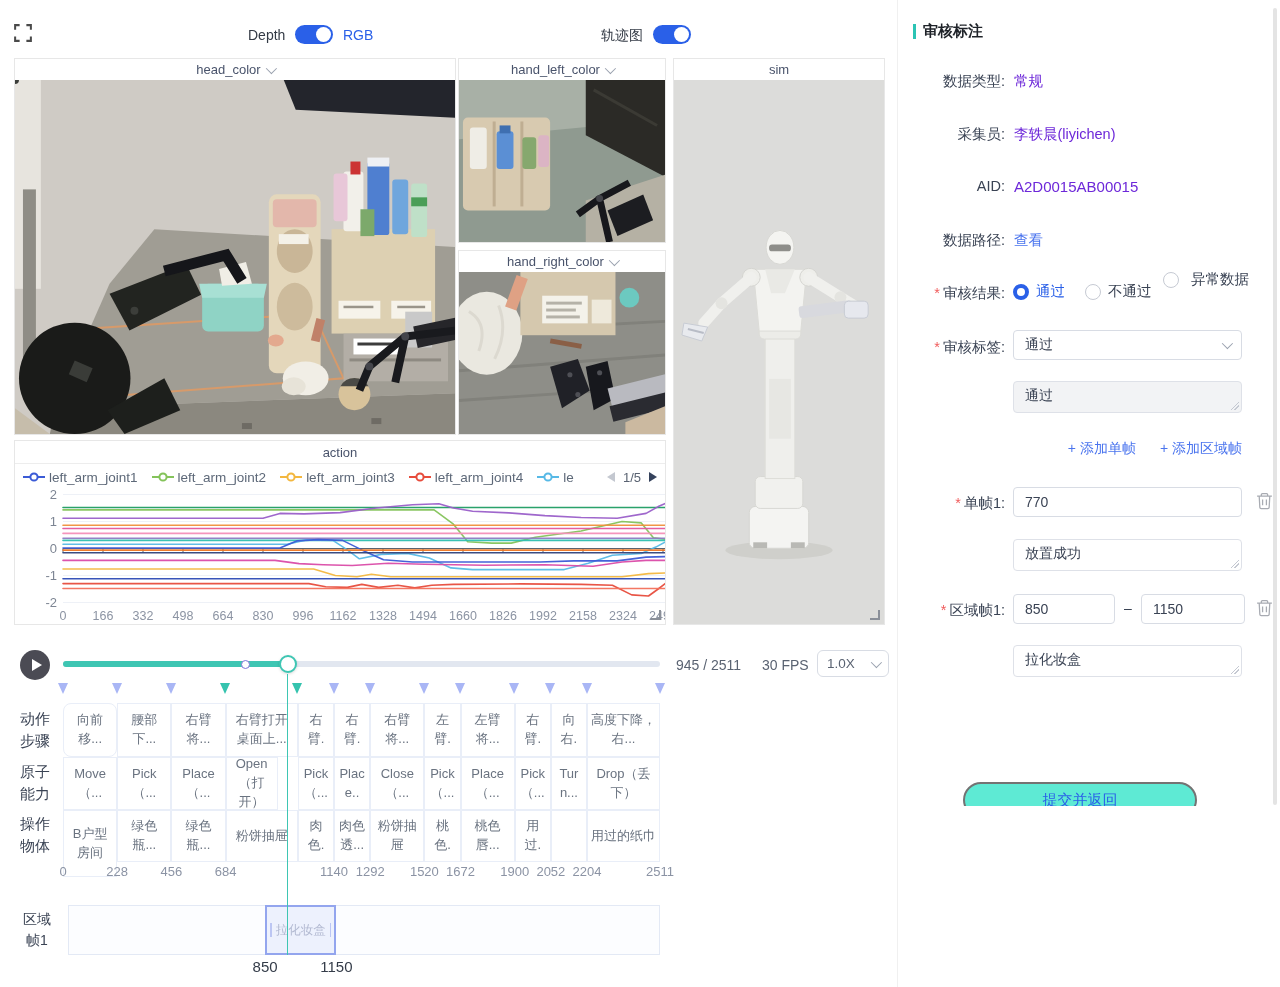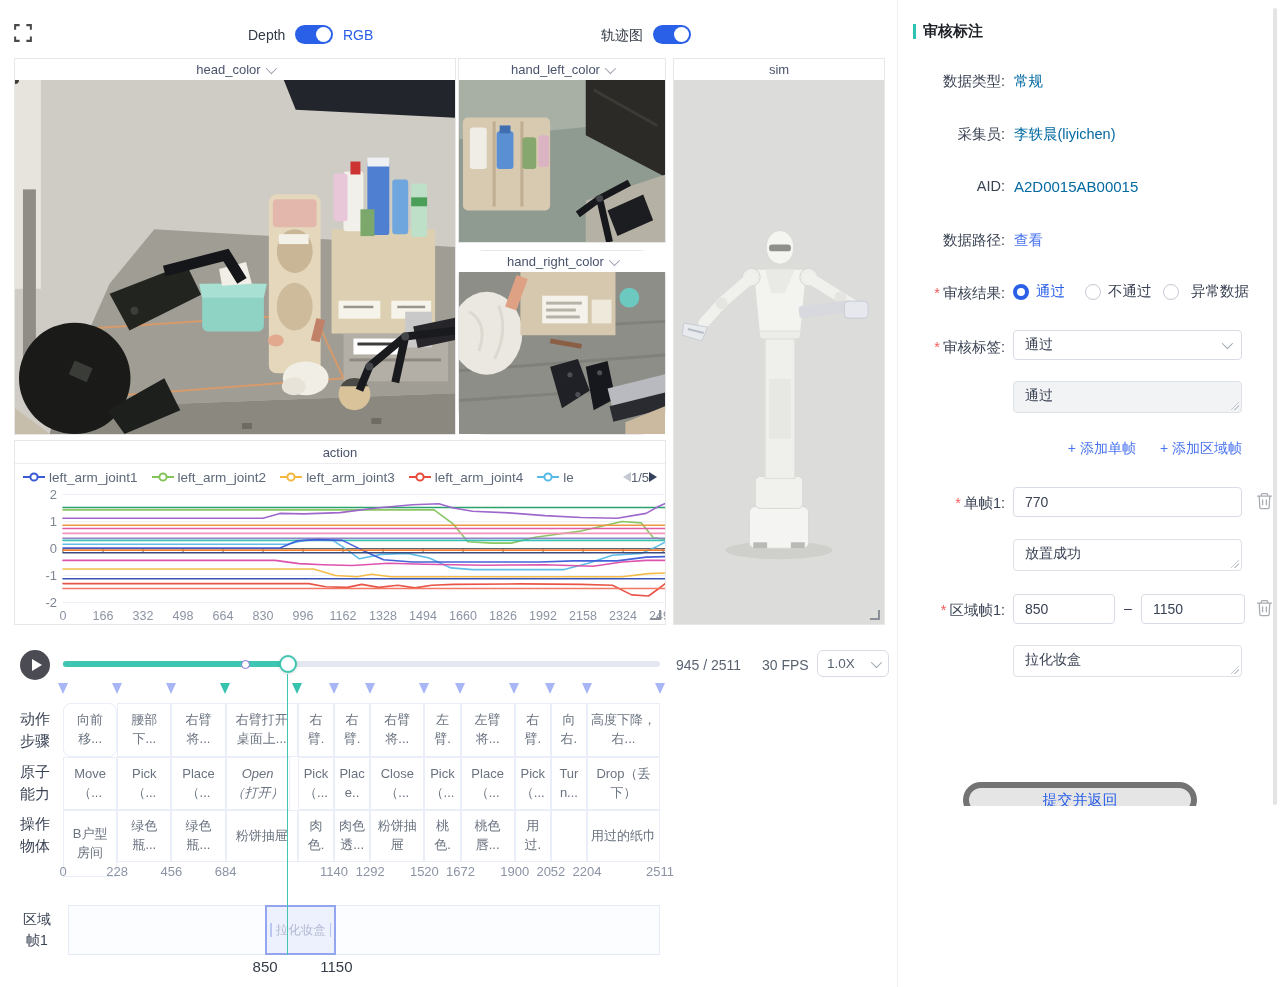--- a/index.html
+++ b/index.html
@@ -13,49 +13,49 @@
   .cdown{width:7px;height:7px;border-right:1.4px solid #9aa1af;border-bottom:1.4px solid #9aa1af;transform:rotate(45deg) translateY(-2px);display:inline-block;}
   .resize-corner{position:absolute;width:8px;height:8px;border-right:2px solid #8a8f98;border-bottom:2px solid #8a8f98;}
   
   .tlabel{font-size:14px;color:#333a45;}
   .tlabel.blue{color:#2a60e8;}
   .switch{position:absolute;width:38px;height:19px;border-radius:10px;background:#2a60e8;}
   .switch::after{content:"";position:absolute;right:2px;top:2px;width:15px;height:15px;border-radius:50%;background:#fff;}
   
   .lg-item{display:flex;align-items:center;gap:4px;}
   .lg-label{font-size:13.5px;color:#5d6878;}
-  .pager{position:absolute;right:8px;top:0;height:26px;display:flex;align-items:center;gap:0;}
+  .pager{position:absolute;right:8px;top:0;height:26px;display:flex;align-items:center;gap:8px;}
   .tri-l{width:0;height:0;border-top:5px solid transparent;border-bottom:5px solid transparent;border-right:8px solid #c4c8d0;}
   .tri-r{width:0;height:0;border-top:5px solid transparent;border-bottom:5px solid transparent;border-left:8px solid #35425c;}
   .pg-text{font-size:13px;color:#5a6372;}
   .ytick{position:absolute;left:0;width:42px;text-align:right;font-size:13px;color:#7d8593;}
   .xtick{position:absolute;top:0;transform:translateX(-50%);font-size:12.5px;color:#8c94a3;}
   
   .play-btn{position:absolute;width:30px;height:30px;border-radius:50%;background:#4b4b54;display:flex;align-items:center;justify-content:center;}
   .play-btn::after{content:"";margin-left:3px;border-left:10px solid #fff;border-top:6px solid transparent;border-bottom:6px solid transparent;}
   .mk{position:absolute;top:0;width:0;height:0;border-left:5.5px solid transparent;border-right:5.5px solid transparent;border-top:11px solid #a9b6f5;}
   .cell{position:absolute;box-sizing:border-box;border:1px solid #e9eef8;background:#fff;display:flex;align-items:center;justify-content:center;text-align:center;font-size:13px;color:#6a7380;line-height:1.45;padding:2px 3px;overflow:hidden;word-break:break-all;}
   .rowlab{position:absolute;width:38px;display:flex;align-items:center;justify-content:center;text-align:center;font-size:15px;color:#3a4354;line-height:1.5;}
   .ftick{position:absolute;transform:translateX(-50%);font-size:13px;color:#8b93a4;}
   
   .rlabel{position:absolute;left:897px;width:108px;text-align:right;font-size:14.5px;color:#3a4354;}
-  .rvalue{position:absolute;font-size:14.5px;color:#0369a1;}
+  .rvalue{position:absolute;font-size:14.5px;color:#6d28d9;}
   .req{color:#f05b5b;margin-right:3px;}
   .link{color:#4a74ee;}
   .inp{position:absolute;box-sizing:border-box;border:1px solid #d8dce4;border-radius:4px;background:#fff;font-size:14px;color:#3a4354;display:flex;align-items:center;padding:0 11px;}
   .ta{position:absolute;box-sizing:border-box;border:1px solid #dee1e8;border-radius:4px;background:#fff;font-size:14px;color:#3a4354;padding:5px 11px;overflow:hidden;}
   .ta::after{content:"";position:absolute;right:2px;bottom:2px;width:9px;height:9px;
     background-image:linear-gradient(135deg,transparent 0 52%,#c5c9d2 52% 60%,transparent 60% 72%,#c5c9d2 72% 80%,transparent 80%);}
   .ta.gray{background:#f2f3f5;}
   .radio{width:16px;height:16px;border-radius:50%;border:1px solid #c6cad3;background:#fff;box-sizing:border-box;display:inline-block;}
   .radio.checked{border:4.6px solid #2a60e8;}
   .ropt{position:absolute;display:flex;align-items:center;gap:7px;font-size:14.5px;color:#3a4354;}
   .btn{position:absolute;display:flex;align-items:center;justify-content:center;border-radius:18px;font-size:15px;}
   .btn-primary{background:#2a60e8;color:#fff;}
-  .btn-ghost{background:#e5e5e5;border:6px solid #737373;color:#2a60e8;box-sizing:border-box;}
+  .btn-ghost{background:#5eead4;border:2px solid #737373;color:#2a60e8;box-sizing:border-box;}
   .trash{position:absolute;width:17px;height:18px;}
   .seg-handle{position:absolute;top:50%;margin-top:-7px;width:1.5px;height:14px;background:#bcc6f3;}
 </style>
 </head>
 <body>
 
 <div class="page">
 
   <svg class="abs" style="left:14px;top:24px;" width="18" height="18" viewBox="0 0 16 16">
     <path d="M1 5 V1 H5 M11 1 H15 V5 M15 11 V15 H11 M5 15 H1 V11" fill="none" stroke="#4a4a4a" stroke-width="1.8"></path>
@@ -152,21 +152,21 @@
           <rect x="41" y="46" width="11" height="8" fill="#3f6fb0"></rect>
         <rect x="64" y="58" width="14" height="32" rx="3" fill="#86a86e"></rect>
         <rect x="80" y="56" width="11" height="32" rx="3" fill="#dbb4c4"></rect>
         <polygon points="150,132 186,116 196,142 160,158" fill="#1c1d21"></polygon>
         <path d="M152,164 L142,120 L172,104 M142,120 L120,136" fill="none" stroke="#17181c" stroke-width="7"></path>
         <circle cx="142" cy="120" r="3.5" fill="#43444a"></circle>
       </svg>
     </div>
   </div>
 
-  <div class="panel" style="left:458px;top:250px;width:208px;height:185px;border-radius:27px;">
+  <div class="panel" style="left:458px;top:250px;width:208px;height:185px;">
     <div class="panel-title">
       <span>hand_right_color</span>
       <span class="cdown"></span>
     </div>
     <div class="cam">
       <svg viewBox="0 0 208 164" preserveAspectRatio="none">
         <rect width="208" height="164" fill="#8e8e88"></rect>
         <path d="M0,100 L208,84 M0,130 L208,116 M20,60 L208,50" stroke="#81817b" stroke-width="3" fill="none"></path>
         <ellipse cx="28" cy="62" rx="36" ry="42" fill="#eae8e0"></ellipse>
         <path d="M10,40 Q30,52 20,80 M40,34 Q50,60 36,88" stroke="#dcd9d0" stroke-width="3" fill="none"></path>
@@ -387,21 +387,21 @@
       <div class="cell" style="left: 334.039px; width: 36.1386px; top: 0px; height: 54px;">右臂.</div>
       <div class="cell" style="left: 370.178px; width: 54.2079px; top: 0px; height: 54px;">右臂将...</div>
       <div class="cell" style="left: 424.386px; width: 36.1386px; top: 0px; height: 54px;">左臂.</div>
       <div class="cell" style="left: 460.524px; width: 54.2079px; top: 0px; height: 54px;">左臂将...</div>
       <div class="cell" style="left: 514.732px; width: 36.1386px; top: 0px; height: 54px;">右臂.</div>
       <div class="cell" style="left: 550.871px; width: 36.1386px; top: 0px; height: 54px;">向右.</div>
       <div class="cell" style="left: 587.01px; width: 72.9904px; top: 0px; height: 54px;">高度下降，右...</div>
       <div class="cell" style="left: 63px; width: 54.2079px; top: 54px; height: 53px;">Move（...</div>
       <div class="cell" style="left: 117.208px; width: 54.2079px; top: 54px; height: 53px;">Pick（...</div>
       <div class="cell" style="left: 171.416px; width: 54.2079px; top: 54px; height: 53px;">Place（...</div>
-      <div class="cell" style="left: 225.624px; width: 64px; top: 54px; height: 53px; font-style: italic;">Open（打开）</div>
+      <div class="cell" style="left: 225.624px; width: 52px; top: 54px; height: 53px;">Open（打开）</div>
       <div class="cell" style="left: 297.901px; width: 36.1386px; top: 54px; height: 53px;">Pick（...</div>
       <div class="cell" style="left: 334.039px; width: 36.1386px; top: 54px; height: 53px;">Place..</div>
       <div class="cell" style="left: 370.178px; width: 54.2079px; top: 54px; height: 53px;">Close（...</div>
       <div class="cell" style="left: 424.386px; width: 36.1386px; top: 54px; height: 53px;">Pick（...</div>
       <div class="cell" style="left: 460.524px; width: 54.2079px; top: 54px; height: 53px;">Place（...</div>
       <div class="cell" style="left: 514.732px; width: 36.1386px; top: 54px; height: 53px;">Pick（...</div>
       <div class="cell" style="left: 550.871px; width: 36.1386px; top: 54px; height: 53px;">Turn...</div>
       <div class="cell" style="left: 587.01px; width: 72.9904px; top: 54px; height: 53px;">Drop（丢下）</div>
       <div class="cell" style="left: 63px; width: 54.2079px; top: 107px; height: 67px;">B户型房间</div>
       <div class="cell" style="left: 117.208px; width: 54.2079px; top: 107px; height: 52px;">绿色瓶...</div>
@@ -459,21 +459,21 @@
 
   <span class="rlabel" style="top:284px;"><span class="req">*</span><span>审核结果:</span></span>
   <span class="ropt" style="left:1013px;top:282px;">
     <span class="radio checked"></span>
     <span style="color:#2a60e8;">通过</span>
   </span>
   <span class="ropt" style="left:1085px;top:282px;">
     <span class="radio"></span>
     <span>不通过</span>
   </span>
-  <span class="ropt" style="left:1163px;top:282px;gap:12px;">
+  <span class="ropt" style="left:1163px;top:270px;gap:12px;">
     <span class="radio"></span>
     <span>异常数据</span>
   </span>
 
   <span class="rlabel" style="top:338px;"><span class="req">*</span><span>审核标签:</span></span>
   <div class="inp" style="left:1013px;top:330px;width:229px;height:30px;justify-content:space-between;">
     <span>通过</span>
     <span class="cdown"></span>
   </div>
   <div class="ta gray" style="left:1013px;top:381px;width:229px;height:32px;">通过</div>

